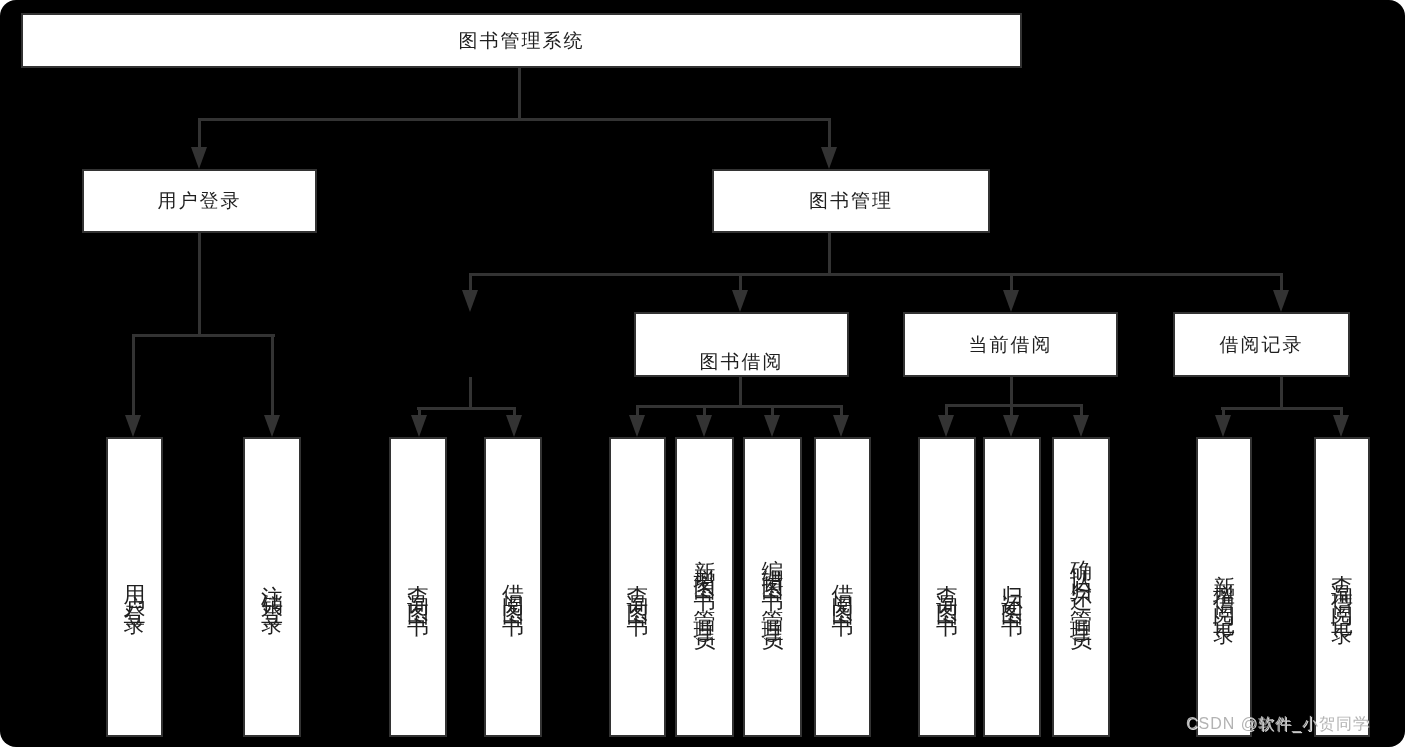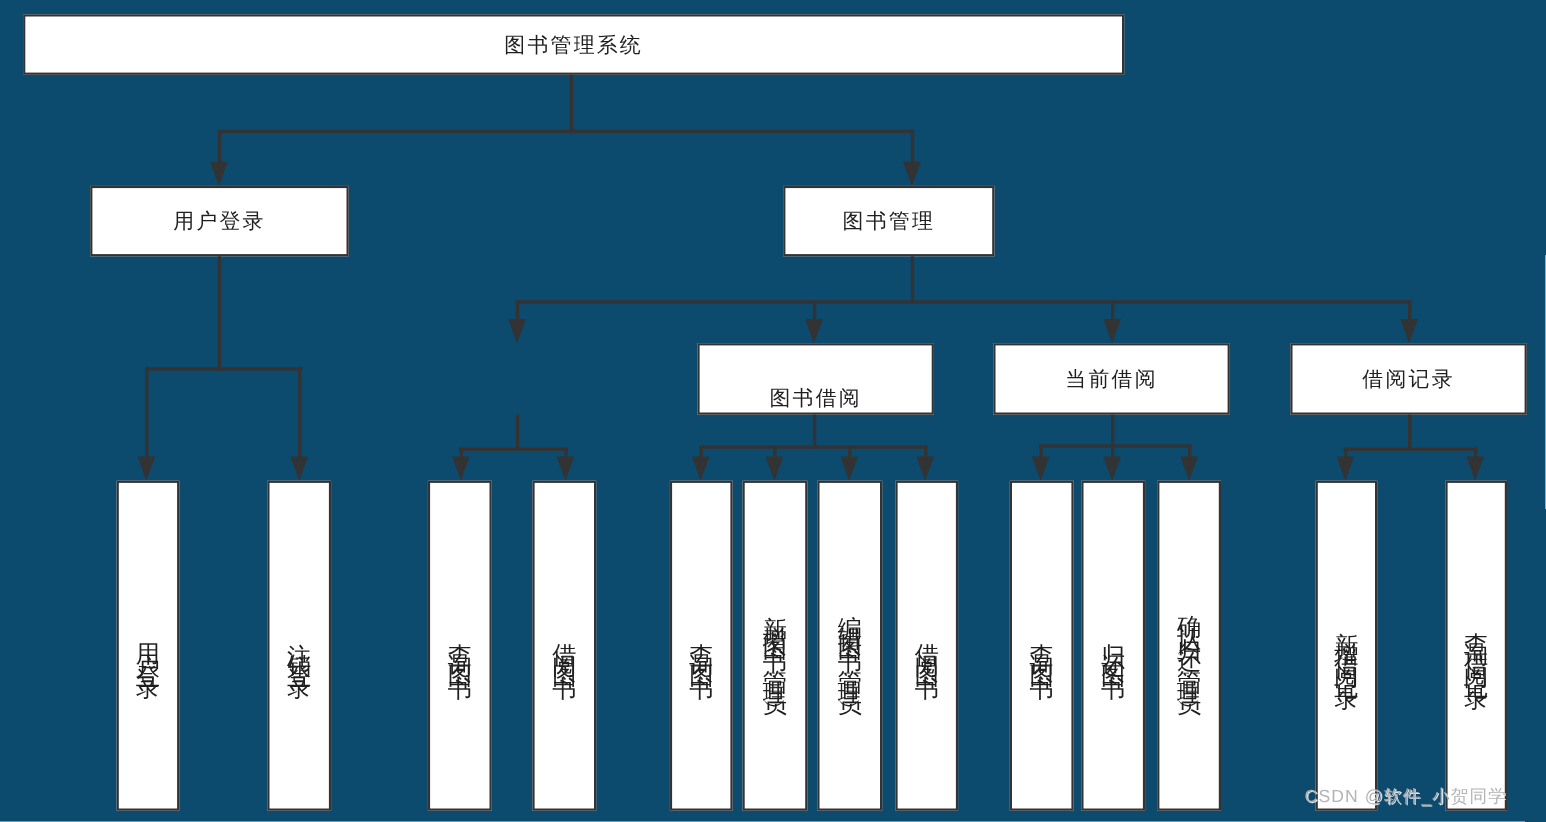--- a/index.html
+++ b/index.html
@@ -1,22 +1,23 @@
 <!DOCTYPE html>
 <html><head>
 <meta charset="utf-8">
 <style>
   html,body{margin:0;padding:0;background:#ffffff;}
   .canvas{
     position:relative;
     width:1405px;height:747px;
-    background:#0c4a6e;
+    background:#000000;
     font-family:"Liberation Sans","DejaVu Sans",sans-serif;
     color:#1f1f1f;
     overflow:hidden;
+    border-radius:16px;
   }
   .box{
     position:absolute;
     box-sizing:border-box;
     border:2px solid #333333;
     background:#ffffff;
     display:flex;
     align-items:center;
     justify-content:center;
   }
@@ -69,21 +70,21 @@
   <div class="line" style="left:518px;top:68px;width:3px;height:53px;"></div>
   <div class="line" style="left:198px;top:118px;width:633px;height:3px;"></div>
   <div class="line" style="left:198px;top:118px;width:3px;height:34px;"></div>
   <div class="line" style="left:828px;top:118px;width:3px;height:34px;"></div>
   <div class="arrow" style="left:191px;top:147px;"></div>
   <div class="arrow" style="left:821px;top:147px;"></div>
 
   <div class="box" style="left:82px;top:169px;width:235px;height:64px;">
     <span class="hlabel">用户登录</span>
   </div>
-  <div class="box" style="left:712px;top:169px;width:192px;height:64px;">
+  <div class="box" style="left:712px;top:169px;width:278px;height:64px;">
     <span class="hlabel">图书管理</span>
   </div>
 
   <div class="line" style="left:198px;top:233px;width:3px;height:104px;"></div>
   <div class="line" style="left:132px;top:334px;width:143px;height:3px;"></div>
   <div class="line" style="left:132px;top:334px;width:3px;height:85px;"></div>
   <div class="line" style="left:271px;top:334px;width:3px;height:85px;"></div>
   <div class="arrow" style="left:125px;top:415px;"></div>
   <div class="arrow" style="left:264px;top:415px;"></div>
 
@@ -97,21 +98,21 @@
   <div class="arrow" style="left:732px;top:290px;"></div>
   <div class="arrow" style="left:1003px;top:290px;"></div>
   <div class="arrow" style="left:1273px;top:290px;"></div>
 
   <div class="box" style="left:634px;top:312px;width:215px;height:65px;align-items:flex-end;">
     <span class="hlabel">图书借阅</span>
   </div>
   <div class="box" style="left:903px;top:312px;width:215px;height:65px;">
     <span class="hlabel">当前借阅</span>
   </div>
-  <div class="box" style="left:1173px;top:312px;width:215px;height:65px;">
+  <div class="box" style="left:1173px;top:312px;width:177px;height:65px;">
     <span class="hlabel">借阅记录</span>
   </div>
 
   <div class="line" style="left:469px;top:377px;width:3px;height:33px;"></div>
   <div class="line" style="left:417px;top:407px;width:99px;height:3px;"></div>
   <div class="line" style="left:418px;top:407px;width:3px;height:12px;"></div>
   <div class="line" style="left:513px;top:407px;width:3px;height:12px;"></div>
   <div class="arrow" style="left:411px;top:415px;"></div>
   <div class="arrow" style="left:506px;top:415px;"></div>
 

